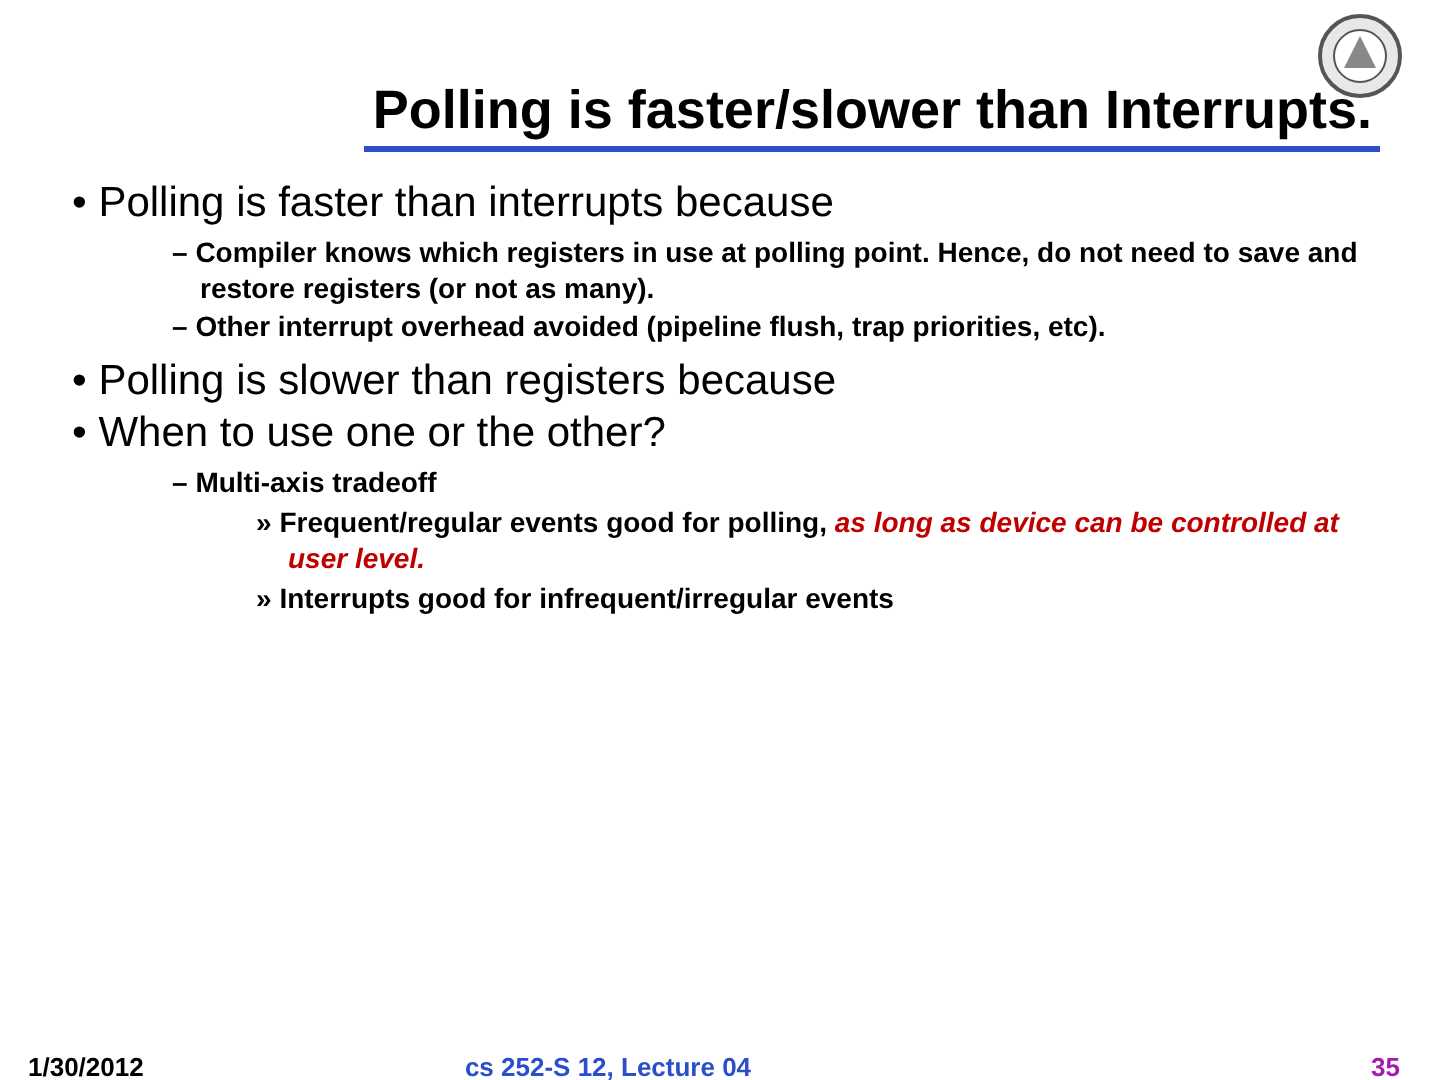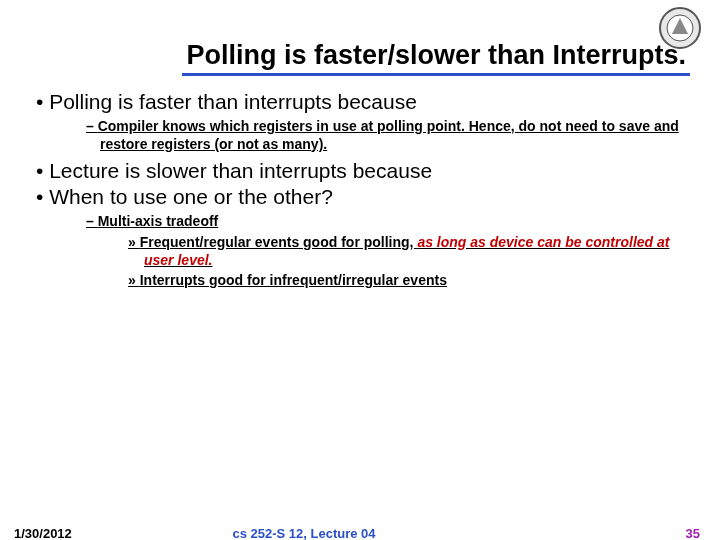--- a/index.html
+++ b/index.html
@@ -51,21 +51,20 @@
     margin-top: 4px;
     margin-bottom: 6px;
   }
   ul.lvl2 > li {
     font-size: 14px;
     font-weight: bold;
     line-height: 1.25;
     padding-left: 14px;
     text-indent: -14px;
     margin-bottom: 2px;
-    text-decoration: underline;
   }
   ul.lvl2 > li::before {
     content: "– ";
   }
   ul.lvl3 {
     list-style: none;
     padding-left: 28px;
     margin-top: 2px;
   }
   ul.lvl3 > li {
@@ -110,25 +109,26 @@
 <div class="title-wrap">
   <span class="title">Polling is faster/slower than Interrupts.</span>
 </div>
 
 <ul class="lvl1">
 
   <li>
     <span>Polling is faster than interrupts because</span>
     <ul class="lvl2">
       <li>Compiler knows which registers in use at polling point.  Hence, do not need to save and restore registers (or not as many).</li>
+      <li>Other interrupt overhead avoided (pipeline flush, trap priorities, etc).</li>
     </ul>
   </li>
 
   <li>
-    <span>Lecture is slower than interrupts because</span>
+    <span>Polling is slower than registers because</span>
   </li>
 
   <li>
     <span>When to use one or the other?</span>
     <ul class="lvl2">
       <li>
         <span>Multi-axis tradeoff</span>
         <ul class="lvl3">
           <li><span>Frequent/regular events good for polling, </span><span class="red-ital">as long as device can be controlled at user level.</span></li>
           <li>Interrupts good for infrequent/irregular events</li>

